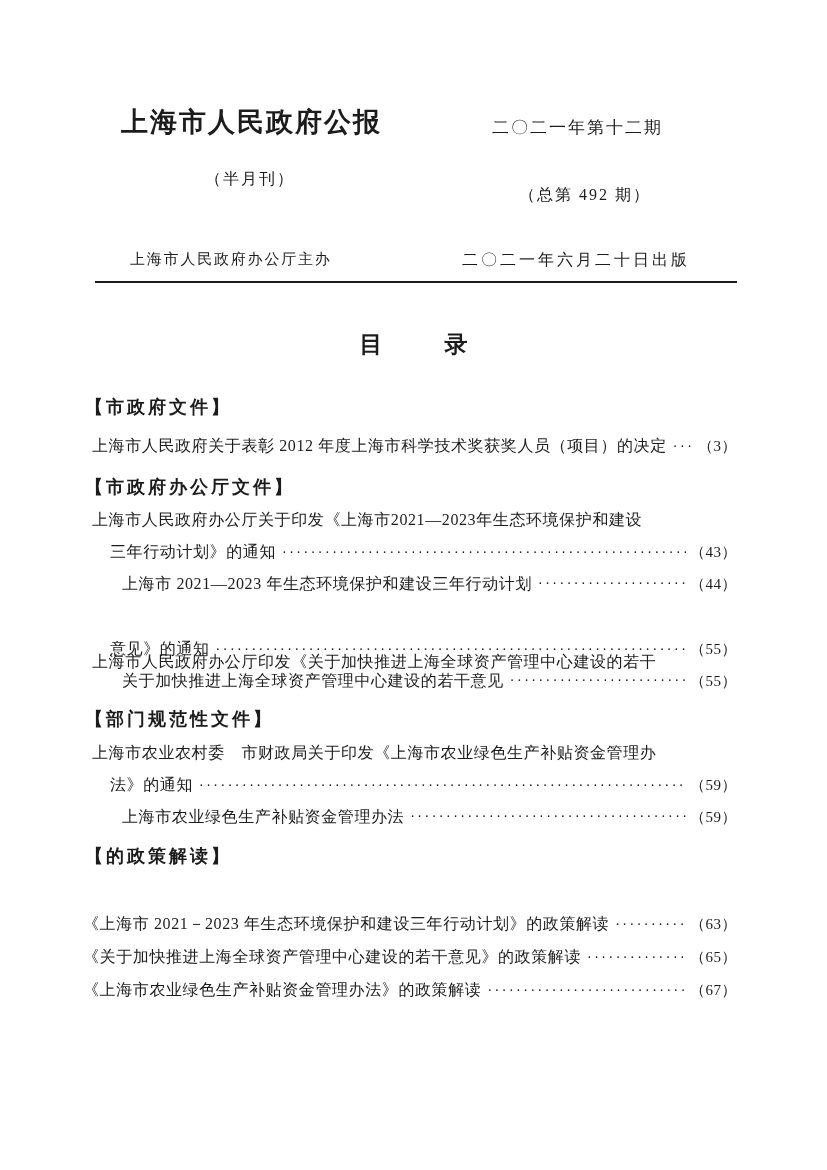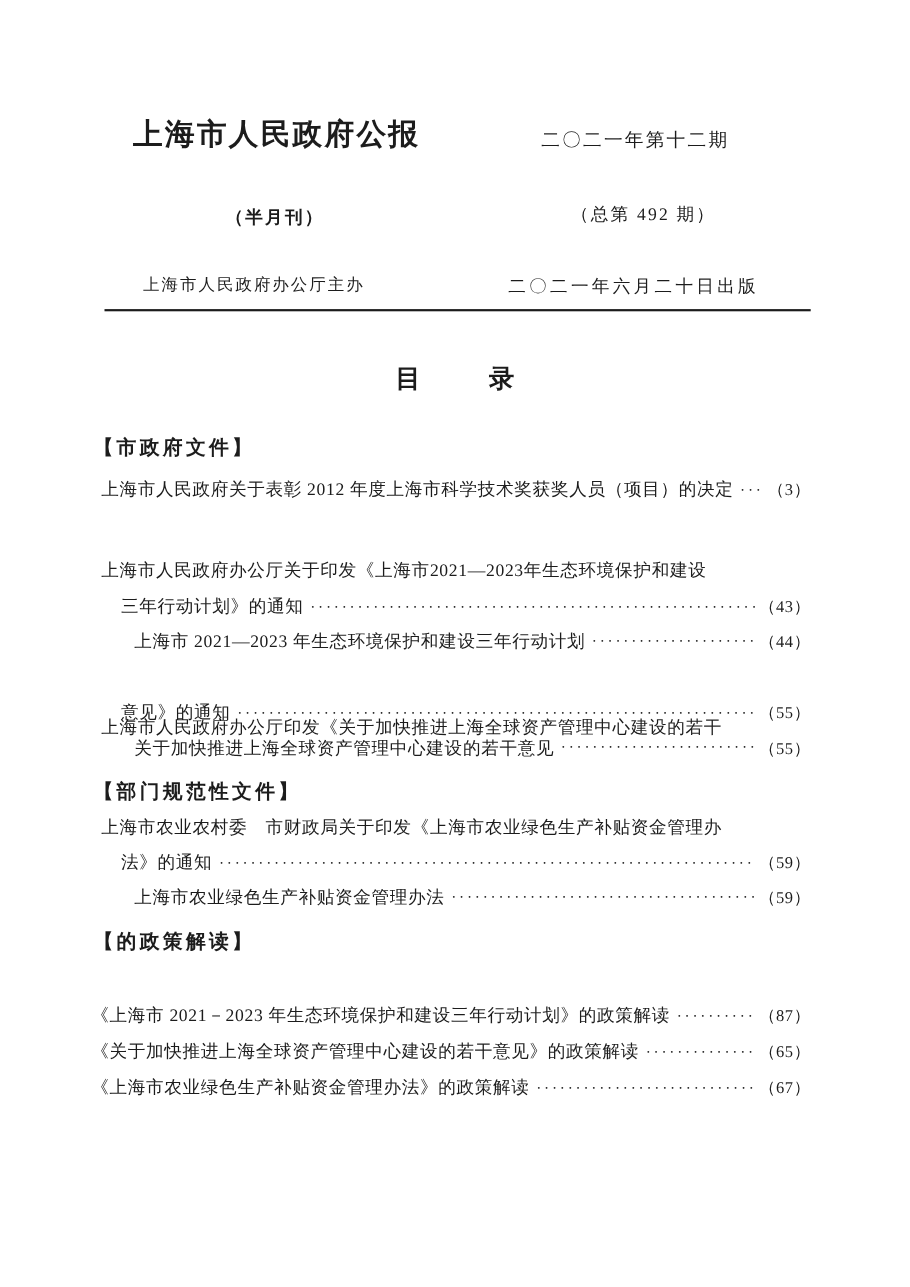--- a/index.html
+++ b/index.html
@@ -6,21 +6,21 @@
   .page{
     position:relative;width:827px;height:1000px;background:#ffffff;
     color:#1c1c1c;font-family:"Liberation Serif","DejaVu Serif",serif;
     overflow:hidden;
   }
   .abs{position:absolute;white-space:nowrap;}
 
   
   #masthead-title{left:121px;top:104px;font-size:27px;font-weight:700;letter-spacing:2px;}
   #masthead-issue{left:492px;top:116px;font-size:17px;letter-spacing:2px;}
-  #periodicity{left:205px;top:188px;font-size:16px;letter-spacing:2px;font-weight:bold;}
+  #periodicity{left:205px;top:169px;font-size:16px;letter-spacing:2px;}
   #cumulative-issue{left:519px;top:185px;font-size:16px;letter-spacing:2px;}
   #organizer{left:130px;top:250px;font-size:15px;letter-spacing:1.8px;}
   #publish-date{left:462px;top:250px;font-size:16px;letter-spacing:3px;}
   .rule{position:absolute;left:95px;top:281px;width:642px;height:2px;background:#1c1c1c;}
 
   
   #toc-title{position:absolute;left:0;top:329px;width:100%;display:flex;
     justify-content:center;gap:62px;font-size:23px;font-weight:700;}
 
   
@@ -55,20 +55,21 @@
     <span>录</span>
   </div>
 
   <div id="toc">
       <div class="sec-heading" style="top: 391px;">【市政府文件】</div>
       <div class="toc-row indent0" style="top: 430px;">
         <span class="row-text">上海市人民政府关于表彰 2012 年度上海市科学技术奖获奖人员（项目）的决定</span>
         <span class="dot-leader"></span>
         <span class="page-number">（3）</span>
       </div>
+      <div class="sec-heading" style="top: 471px;">【市政府办公厅文件】</div>
       <div class="toc-row indent0" style="top: 504px;">
         <span class="row-text">上海市人民政府办公厅关于印发《上海市2021—2023年生态环境保护和建设</span>
       </div>
       <div class="toc-row indent1" style="top: 536px;">
         <span class="row-text">三年行动计划》的通知</span>
         <span class="dot-leader"></span>
         <span class="page-number">（43）</span>
       </div>
       <div class="toc-row indent2" style="top: 568px;">
         <span class="row-text">上海市 2021—2023 年生态环境保护和建设三年行动计划</span>
@@ -99,21 +100,21 @@
       </div>
       <div class="toc-row indent2" style="top: 801px;">
         <span class="row-text">上海市农业绿色生产补贴资金管理办法</span>
         <span class="dot-leader"></span>
         <span class="page-number">（59）</span>
       </div>
       <div class="sec-heading" style="top: 840px;">【的政策解读】</div>
       <div class="toc-row indent0 hang" style="top: 872px;">
         <span class="row-text">《上海市 2021－2023 年生态环境保护和建设三年行动计划》的政策解读</span>
         <span class="dot-leader"></span>
-        <span class="page-number">（87）</span>
+        <span class="page-number">（63）</span>
       </div>
       <div class="toc-row indent0 hang" style="top: 905px;">
         <span class="row-text">《关于加快推进上海全球资产管理中心建设的若干意见》的政策解读</span>
         <span class="dot-leader"></span>
         <span class="page-number">（65）</span>
       </div>
       <div class="toc-row indent0 hang" style="top: 938px;">
         <span class="row-text">《上海市农业绿色生产补贴资金管理办法》的政策解读</span>
         <span class="dot-leader"></span>
         <span class="page-number">（67）</span>

